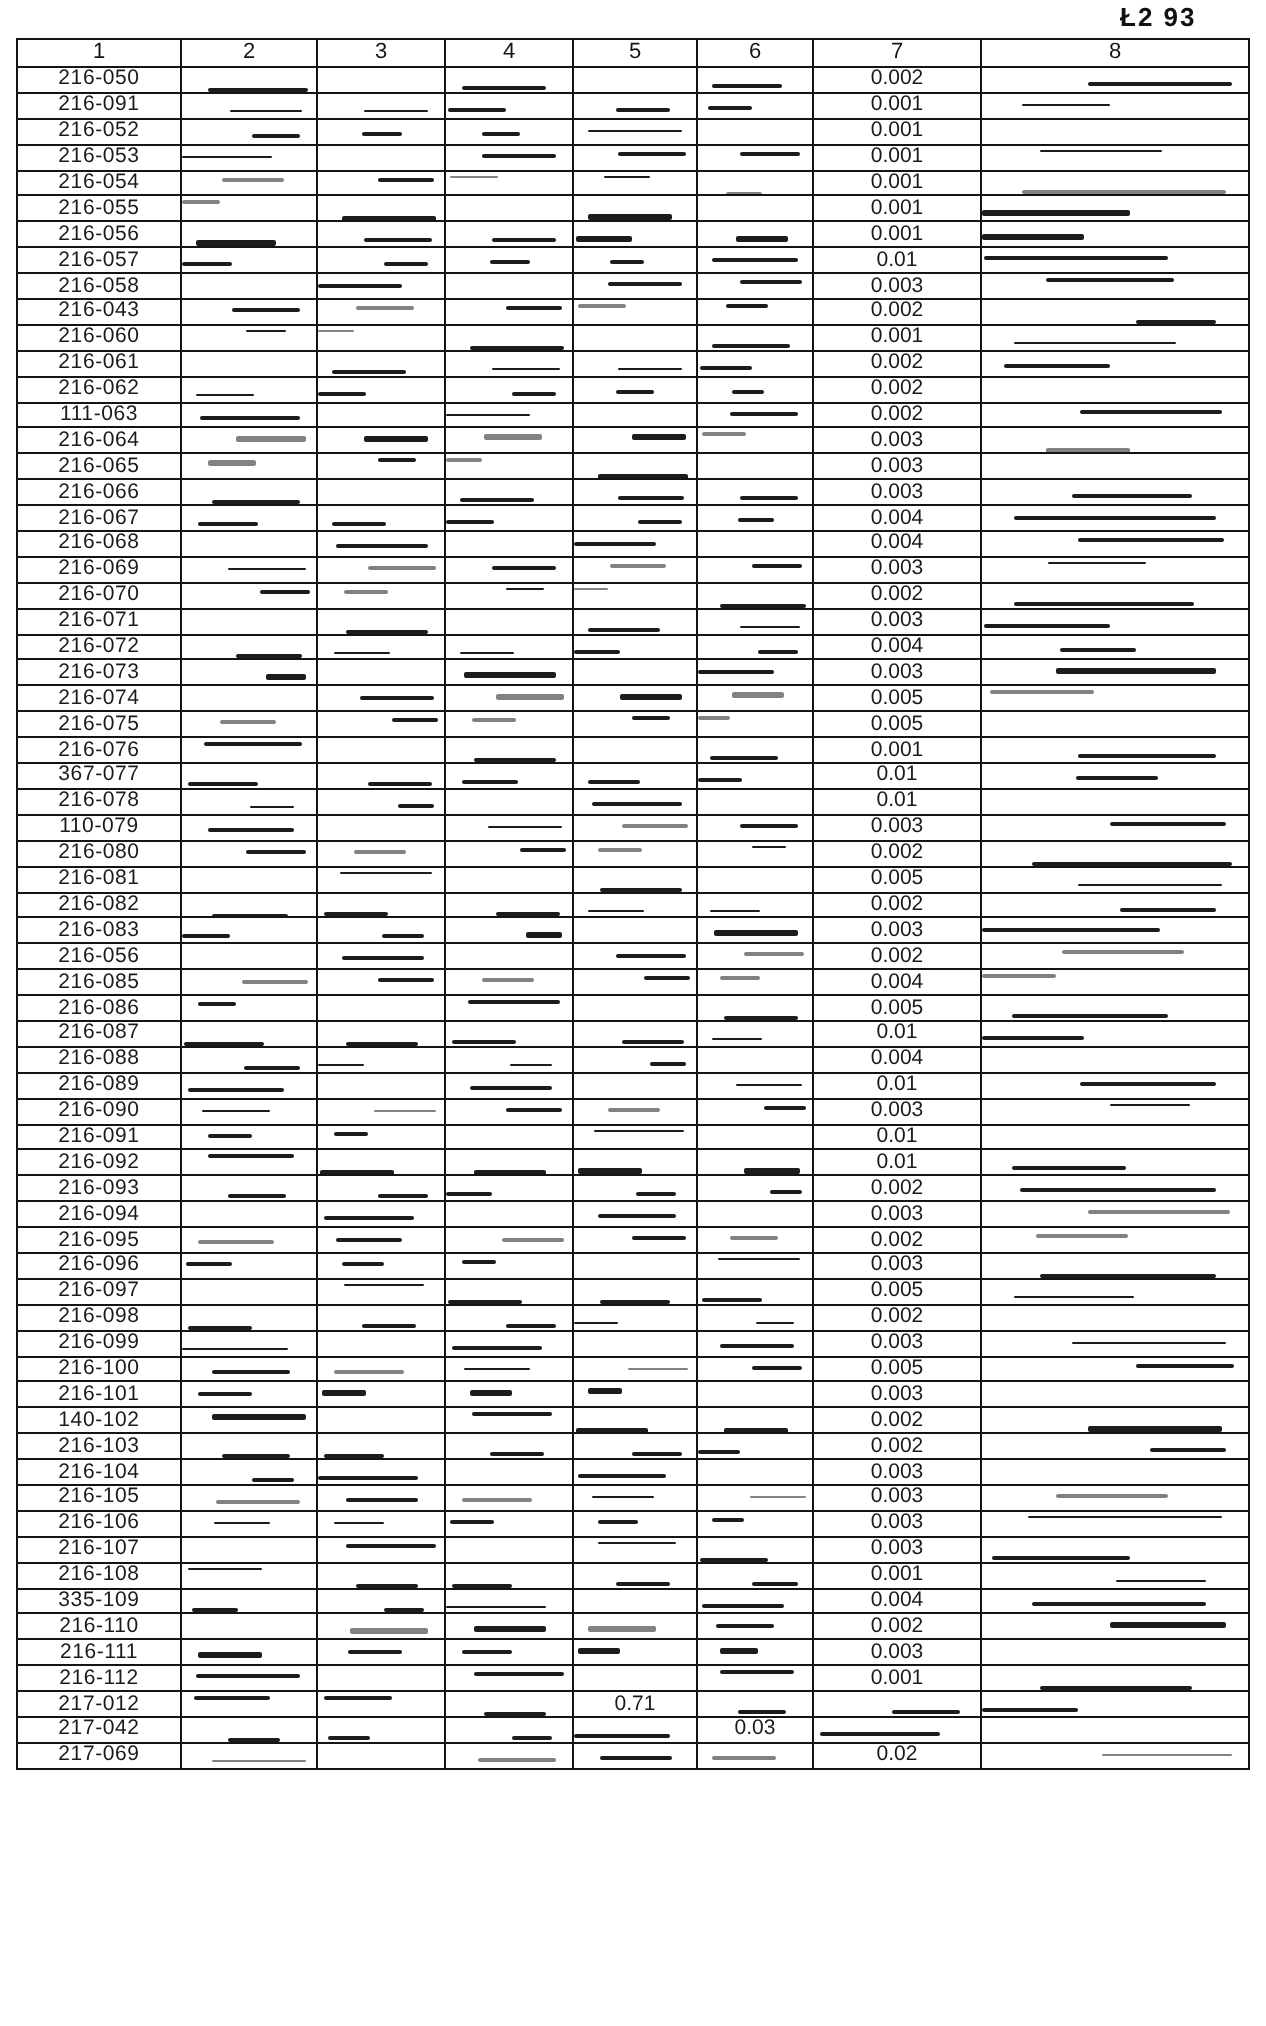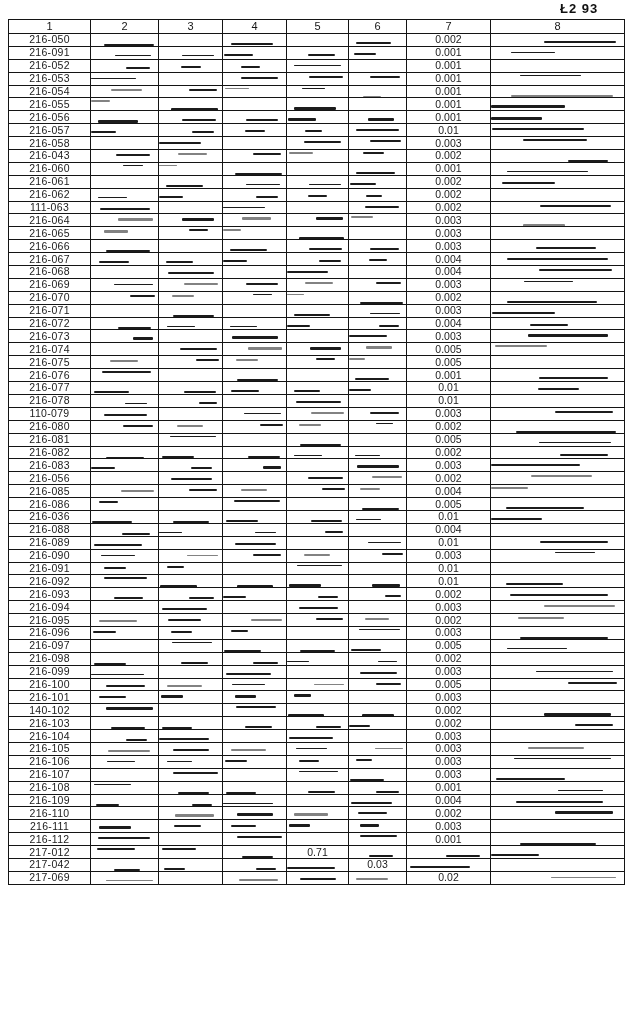--- a/index.html
+++ b/index.html
@@ -624,21 +624,21 @@
         <td></td>
         <td>
           <span class="mark" style="width: 59%; left: 11%; top: 9px; height: 2.2px;"></span>
         </td>
         <td class="valcell">0.001</td>
         <td>
           <span class="mark" style="width: 52%; left: 36%; top: 8px; height: 1.5px;"></span>
         </td>
       </tr>
       <tr>
-        <td class="idcell">216-077</td>
+        <td class="idcell">367-077</td>
         <td>
           <span class="mark" style="width: 52%; left: 4%; top: 9px; height: 2.2px;"></span>
         </td>
         <td>
           <span class="mark" style="width: 50%; left: 40%; top: 9px; height: 2.2px;"></span>
         </td>
         <td>
           <span class="mark" style="width: 45%; left: 12%; top: 8px; height: 1.5px;"></span>
         </td>
         <td>
@@ -820,21 +820,21 @@
         <td></td>
         <td>
           <span class="mark" style="width: 66%; left: 22%; top: 10px; height: 2.2px;"></span>
         </td>
         <td class="valcell">0.005</td>
         <td>
           <span class="mark" style="width: 59%; left: 11%; top: 9px; height: 2.2px;"></span>
         </td>
       </tr>
       <tr>
-        <td class="idcell">216-036</td>
+        <td class="idcell">216-087</td>
         <td>
           <span class="mark" style="width: 59%; left: 2%; top: 10px; height: 2.2px;"></span>
         </td>
         <td>
           <span class="mark" style="width: 57%; left: 22%; top: 10px; height: 2.2px;"></span>
         </td>
         <td>
           <span class="mark" style="width: 52%; left: 4%; top: 9px; height: 2.2px;"></span>
         </td>
         <td>
@@ -1258,21 +1258,21 @@
         </td>
         <td>
           <span class="mark" style="width: 41%; left: 47%; top: 9px; height: 2.2px;"></span>
         </td>
         <td class="valcell">0.001</td>
         <td>
           <span class="mark" style="width: 34%; left: 50%; top: 8px; height: 1.5px;"></span>
         </td>
       </tr>
       <tr>
-        <td class="idcell">216-109</td>
+        <td class="idcell">335-109</td>
         <td>
           <span class="mark" style="width: 34%; left: 8%; top: 9px; height: 2.2px;"></span>
         </td>
         <td>
           <span class="mark" style="width: 32%; left: 52%; top: 9px; height: 2.2px;"></span>
         </td>
         <td>
           <span class="mark" style="width: 79%; left: 0%; top: 8px; height: 1.5px;"></span>
         </td>
         <td></td>

